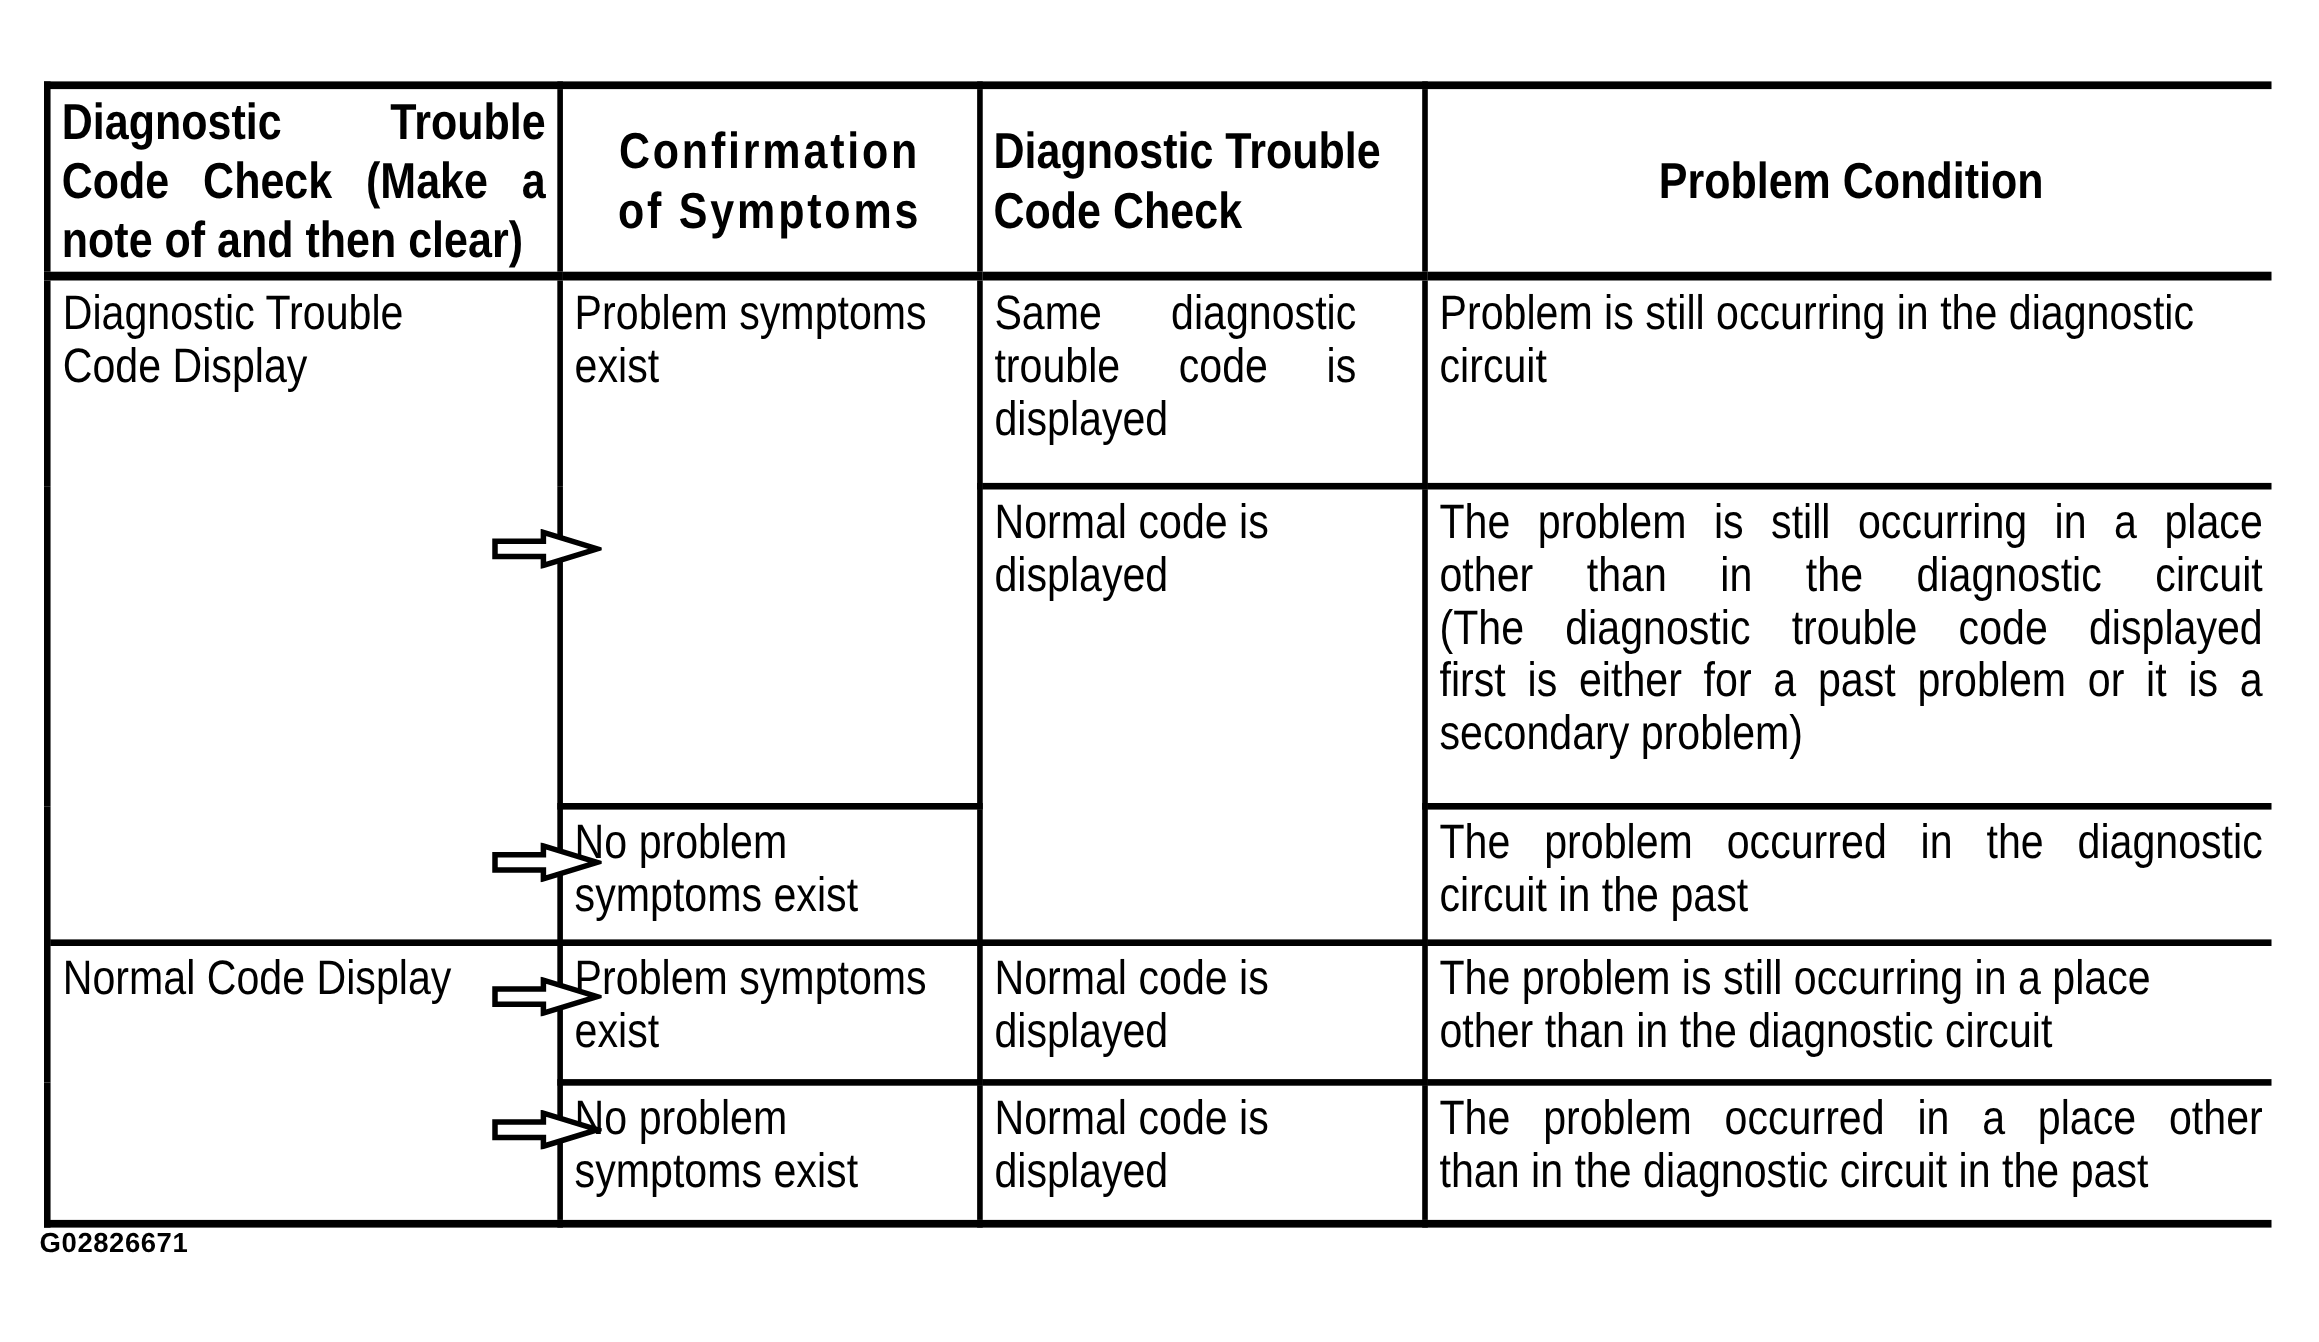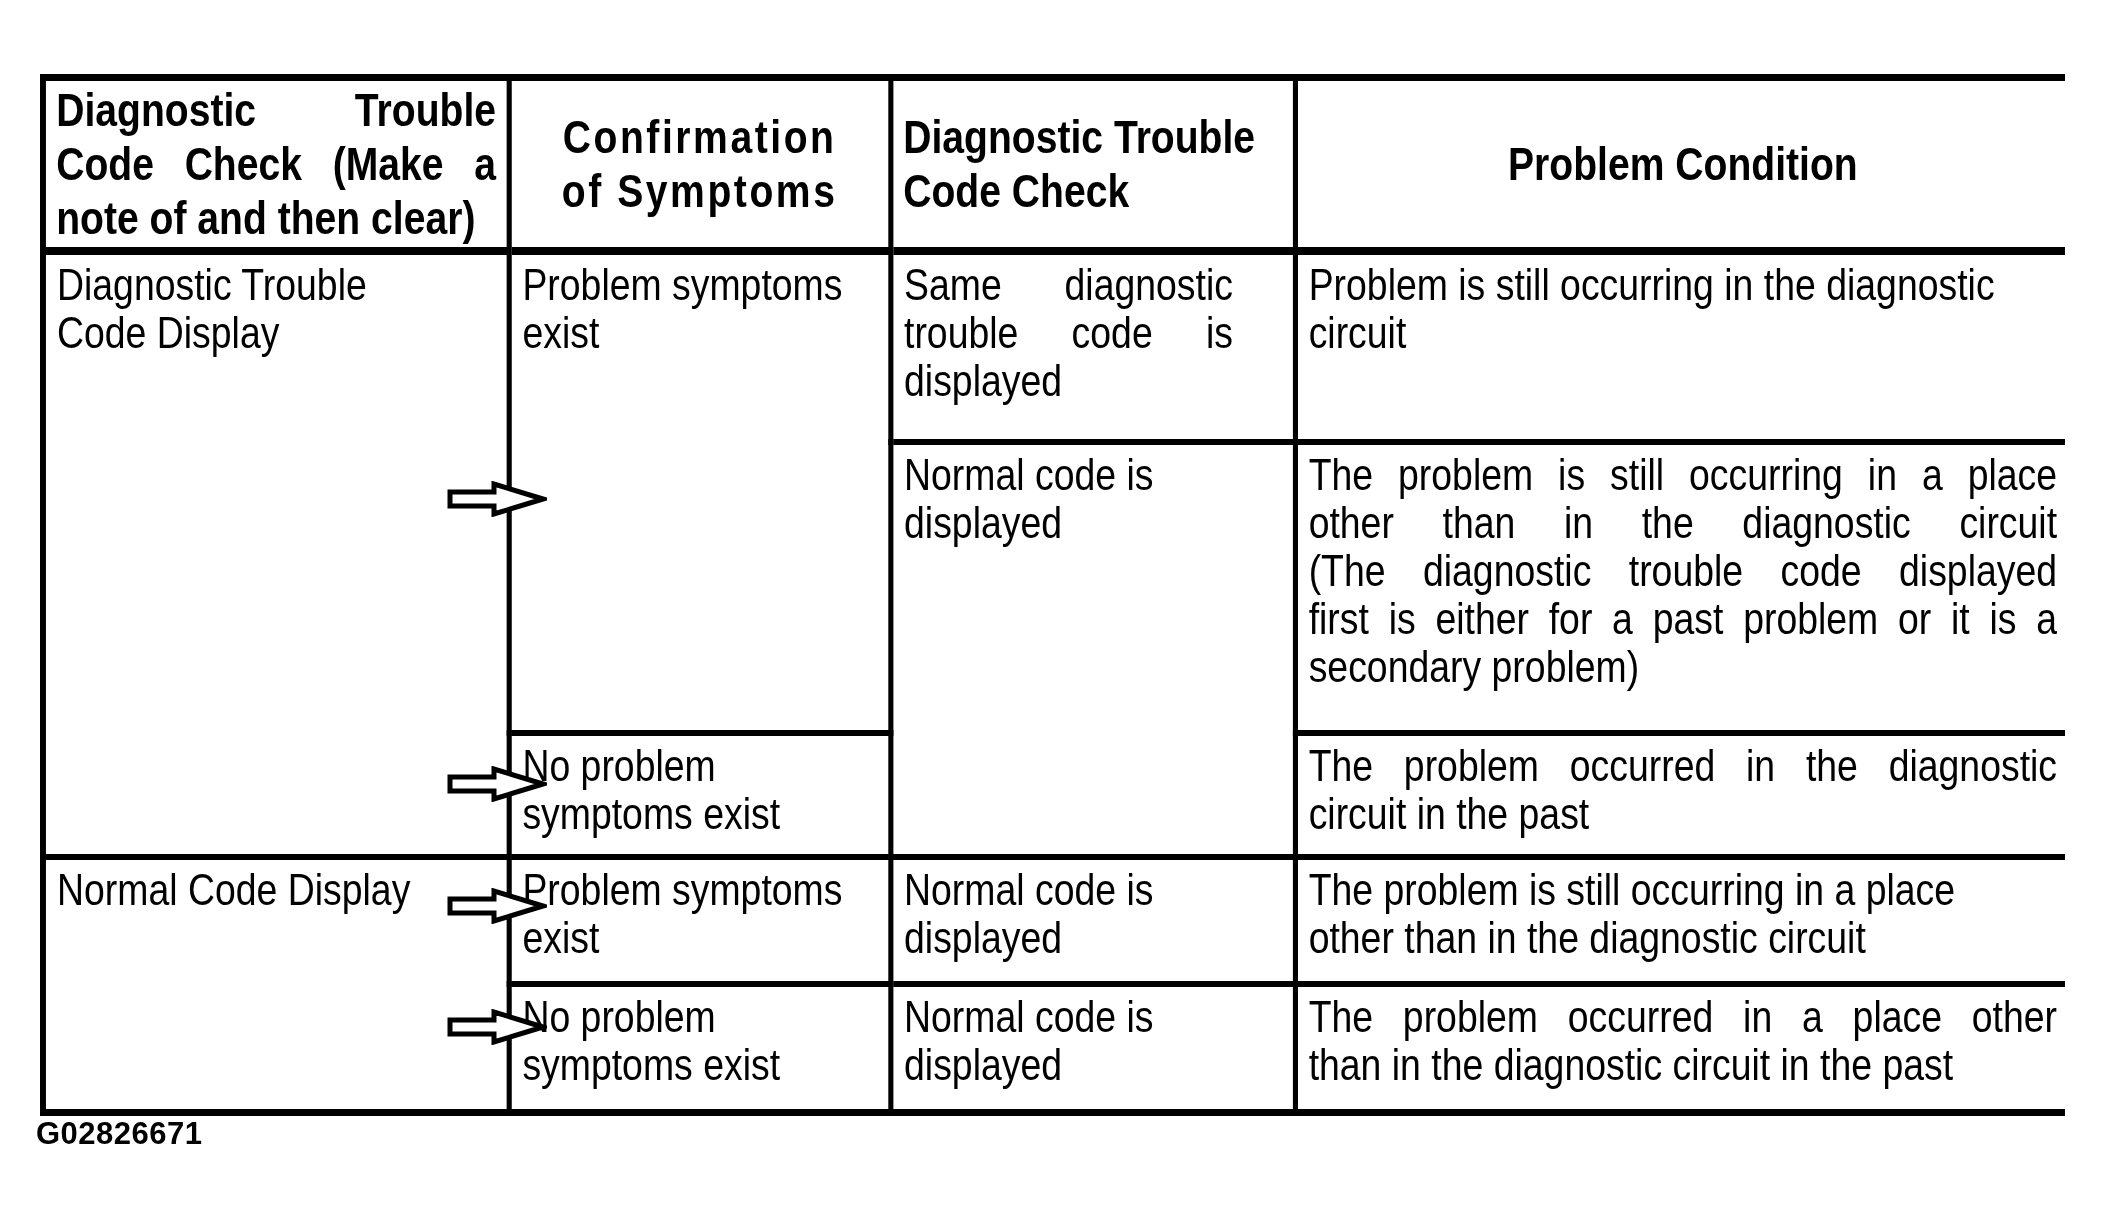--- a/index.html
+++ b/index.html
@@ -75,21 +75,21 @@
     z-index: 5;
   }
   .arrow-1 { top: 481px; }
   .arrow-2 { top: 766px; }
   .arrow-3 { top: 888px; }
   .arrow-4 { top: 1009px; }
   .figure-id {
     position: absolute;
     left: 36px;
     top: 1116px;
-    font-size: 31px;
+    font-size: 25px;
     font-weight: bold;
     letter-spacing: 0.5px;
     z-index: 2;
   }
 </style>
 </head>
 <body>
 
 <div class="page">
 

